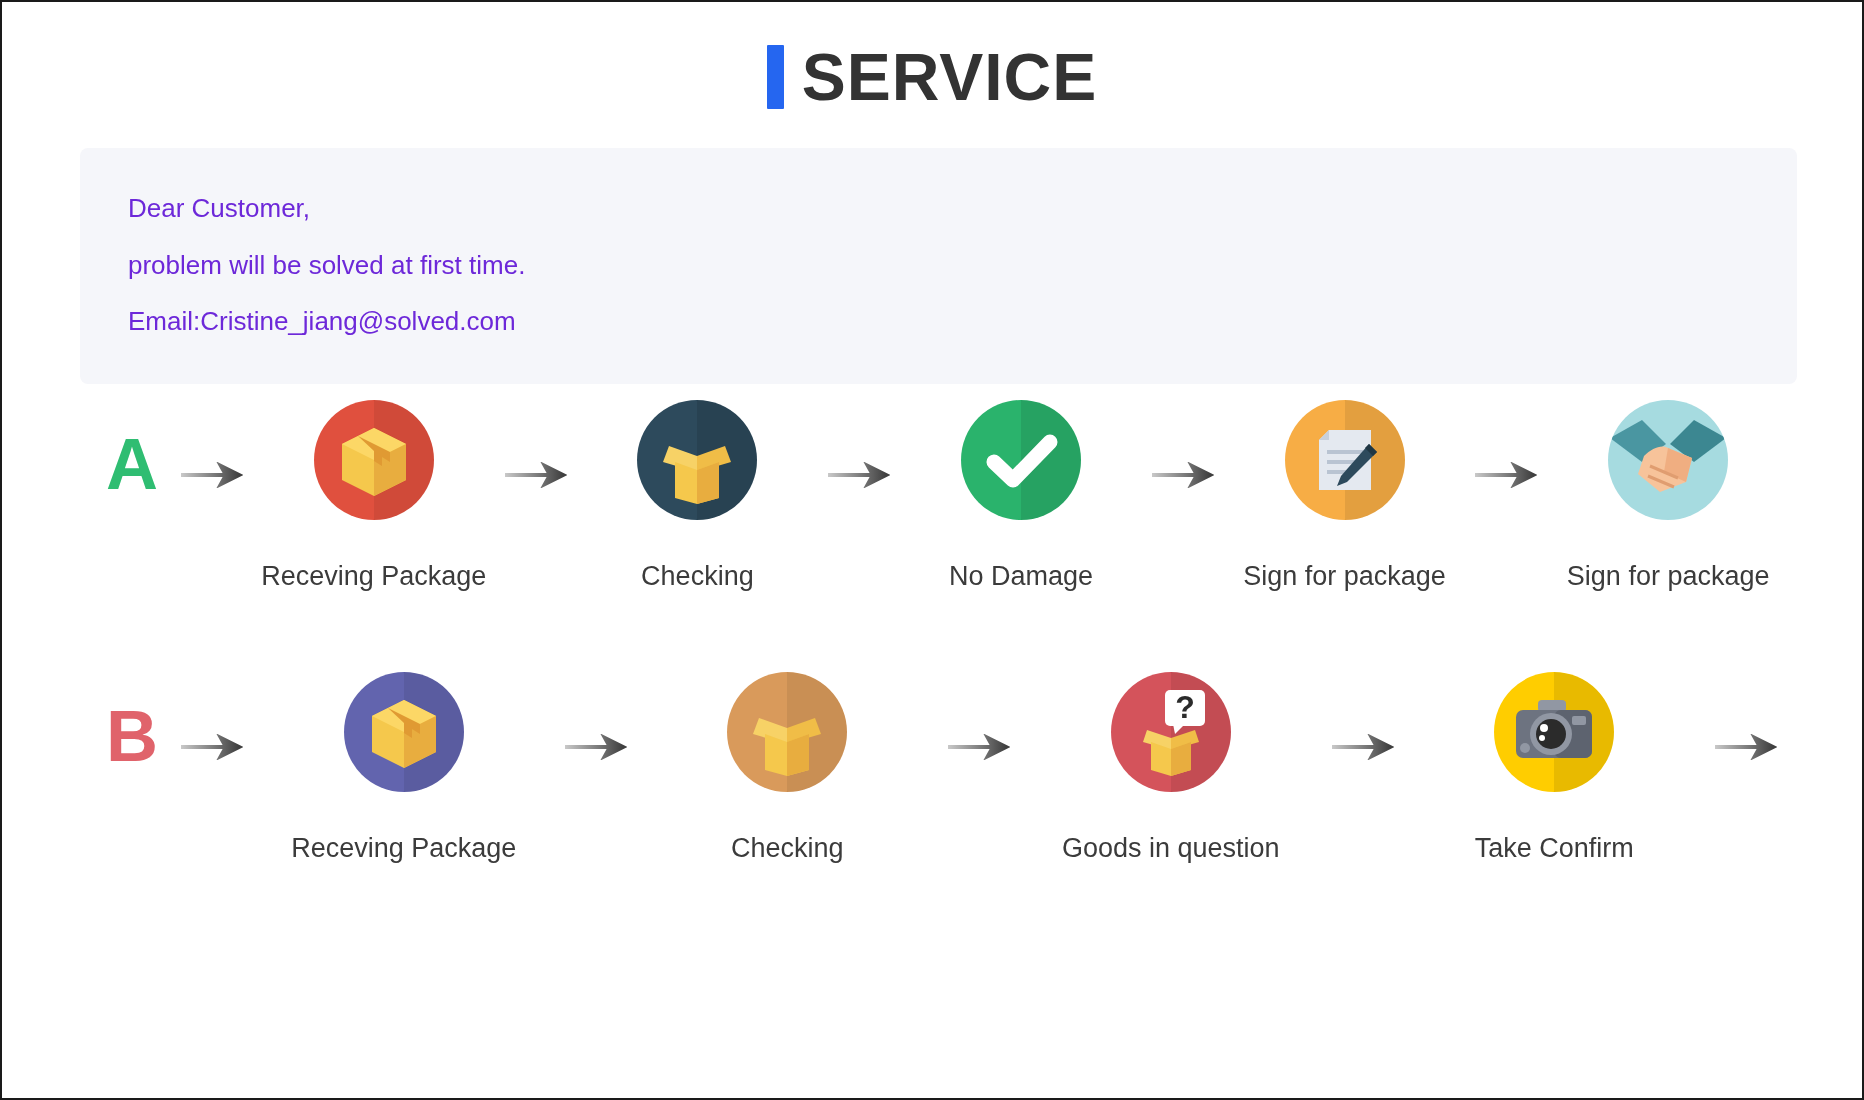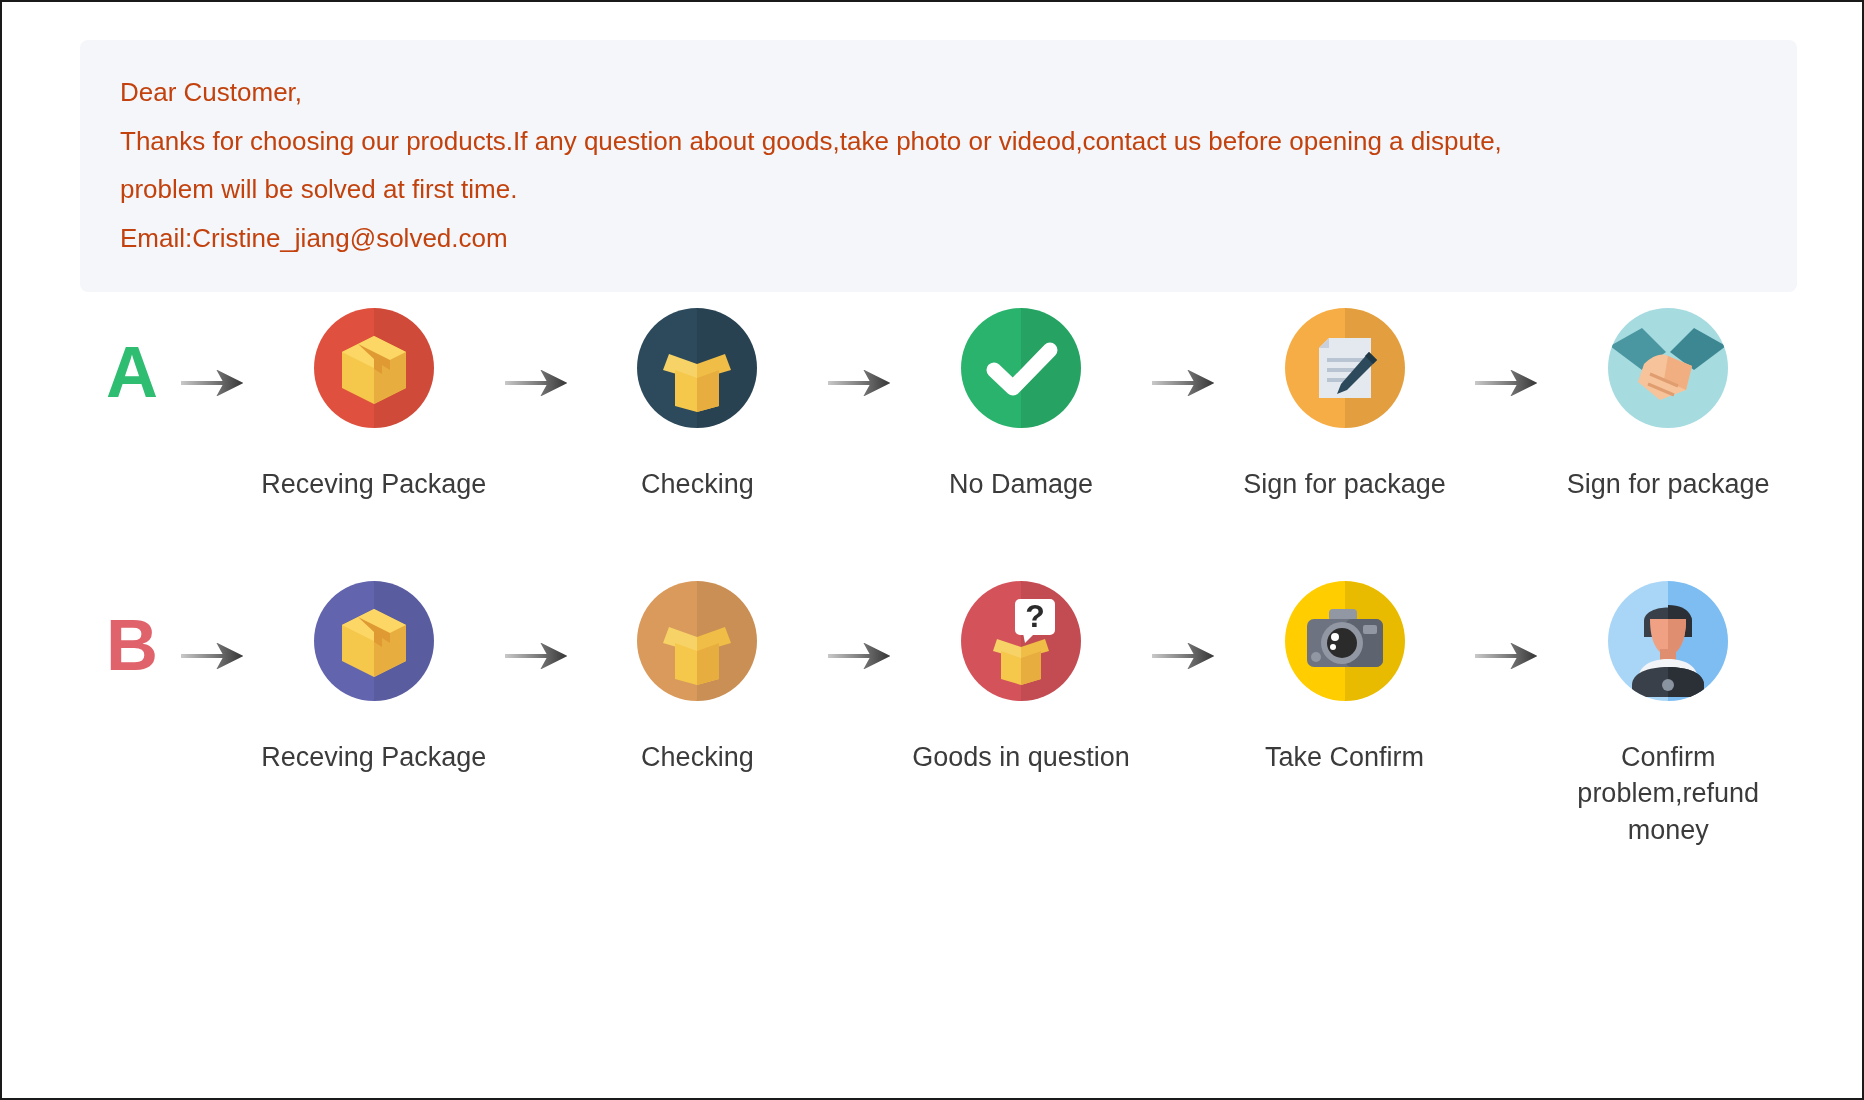--- a/index.html
+++ b/index.html
@@ -45,24 +45,24 @@
   }
 
   
   .notice {
     margin: 38px 65px 0 78px;
     background: #f5f6fa;
     border-radius: 8px;
     padding: 24px 32px 26px 32px;
   }
   .notice p {
-    margin: 8px;
+    margin: 16px;
     font-size: 26px;
     line-height: 1.56;
-    color: #c2410c;
+    color: #6d28d9;
     font-weight: 400;
   }
 
   
   .flow {
     display: flex;
     align-items: flex-start;
     padding: 0 74px 0 92px;
     margin-top: 16px;
   }
@@ -113,24 +113,27 @@
     text-align: center;
     line-height: 1.35;
     max-width: 250px;
   }
 </style>
 </head>
 <body>
 
 <div class="page">
 
+  <div class="title-row">
+    <span class="title-bar"></span>
+    <span class="title-text">SERVICE</span>
+  </div>
 
   <div class="notice">
     <p>Dear Customer,</p>
-    <p>Thanks for choosing our products.If any question about goods,take photo or videod,contact us before opening a dispute,</p>
     <p>problem will be solved at first time.</p>
     <p>Email:Cristine_jiang@solved.com</p>
   </div>
 
   <div class="flow row-a">
     <div class="flow-letter letter-a">A</div>
 
     <div class="arrow">
       <svg width="62" height="26" viewBox="0 0 62 26">
           <defs>
@@ -319,32 +322,15 @@
       </div>
       <div class="step-label">Take Confirm</div>
     </div>
 
     <div class="arrow">
       <svg width="62" height="26" viewBox="0 0 62 26">
           <path d="M0 13 H46 M40 4 L58 13 L40 22 L45 13 Z" stroke="url(#ag1)" stroke-width="4" fill="url(#ag1)"></path>
         </svg>
     </div>
 
-    <div class="step">
-      <div class="step-icon" style="background:#a9d6f7">
-        <svg width="120" height="120" viewBox="0 0 120 120">
-          <path d="M60 0 A60 60 0 0 1 120 60 L120 120 L60 120 Z" fill="#5aa9ef" opacity="0.55"></path>
-          <path d="M36 40 C36 22 84 22 84 40 L84 56 L36 56 Z" fill="#3a4049"></path>
-          <path d="M60 24 C84 24 84 40 84 40 L84 56 L60 56 Z" fill="#2b3036"></path>
-          <path d="M42 38 C42 62 50 74 60 74 C70 74 78 62 78 38 Z" fill="#f0a183"></path>
-          <path d="M60 38 L78 38 C78 62 70 74 60 74 Z" fill="#e08e70"></path>
-          <path d="M52 68 L68 68 L68 82 L52 82 Z" fill="#e08e70"></path>
-          <path d="M30 100 C30 84 44 78 60 78 C76 78 90 84 90 100 L90 112 L30 112 Z" fill="#f2f4f7"></path>
-          <path d="M24 104 C24 92 40 86 60 86 C80 86 96 92 96 104 L96 116 L24 116 Z" fill="#3a4049"></path>
-          <path d="M60 86 C80 86 96 92 96 104 L96 116 L60 116 Z" fill="#2b3036"></path>
-          <circle cx="60" cy="104" r="6" fill="#8a93a0"></circle>
-        </svg>
-      </div>
-      <div class="step-label">Confirm problem,refund money</div>
-    </div>
   </div>
 
 </div>
 
 </body></html>

